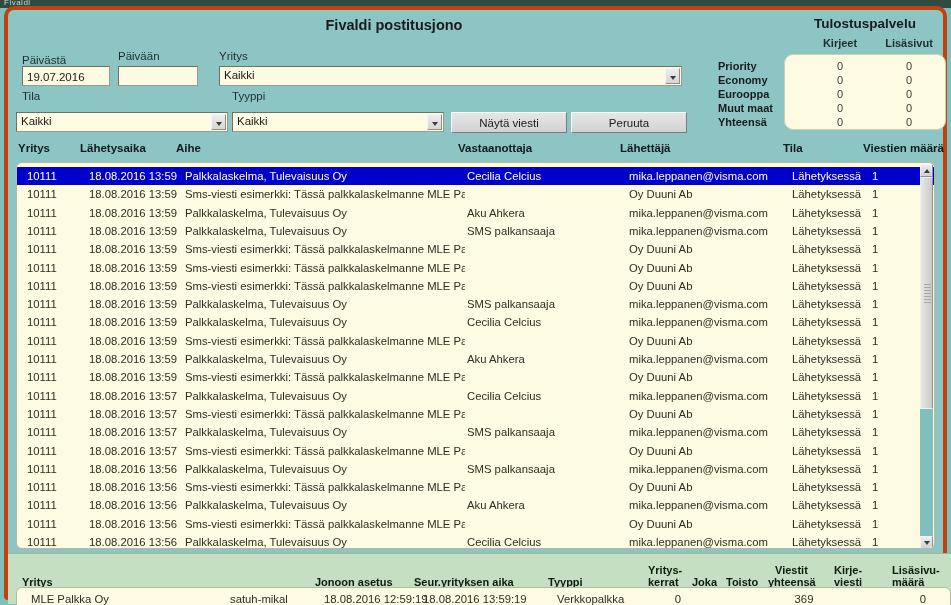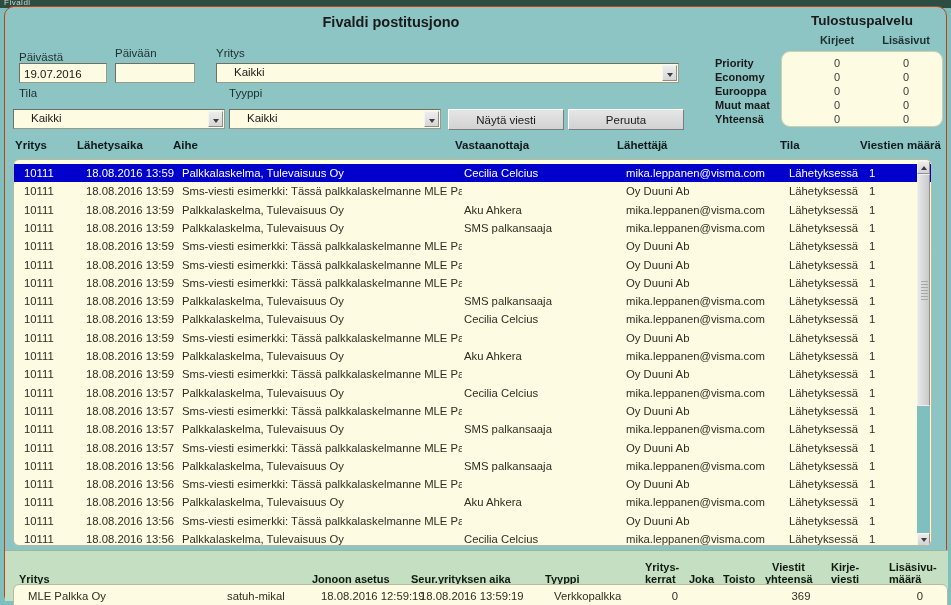--- a/index.html
+++ b/index.html
@@ -31,21 +31,21 @@
     white-space: nowrap;
   }
 
   
   .panel {
     position: absolute;
     left: 4px; top: 6px;
     width: 943px; height: 594px;
     background: #8cc5c4;
     border-radius: 10px 10px 4px 4px;
-    border: 1px solid #c2410c;
+    border: 4px solid #c2410c;
   }
 
   
   .form-title {
     position: absolute; left: 0; top: 7px;
     width: 772px; text-align: center;
     font-size: 14.5px; font-weight: bold; color: #1a1a1a;
   }
 
   .fld-label {
@@ -68,21 +68,21 @@
   }
   .combo {
     position: absolute;
     background: #fdfbe2;
     border: 1px solid #9a9a8c;
     border-top-color: #6f6f64;
     border-left-color: #6f6f64;
     font-size: 11.5px; color: #1a1a1a;
     height: 20px;
     line-height: 17px;
-    padding-left: 17px;
+    padding-left: 4px;
     overflow: hidden;
     white-space: nowrap;
   }
   .combo .arrow {
     position: absolute; right: 1px; top: 1px;
     width: 15px; height: 16px;
     background: linear-gradient(#ededed, #d6d6d6);
     border: 1px solid #f4f4f4;
     border-right-color: #8d8d8d;
     border-bottom-color: #8d8d8d;

